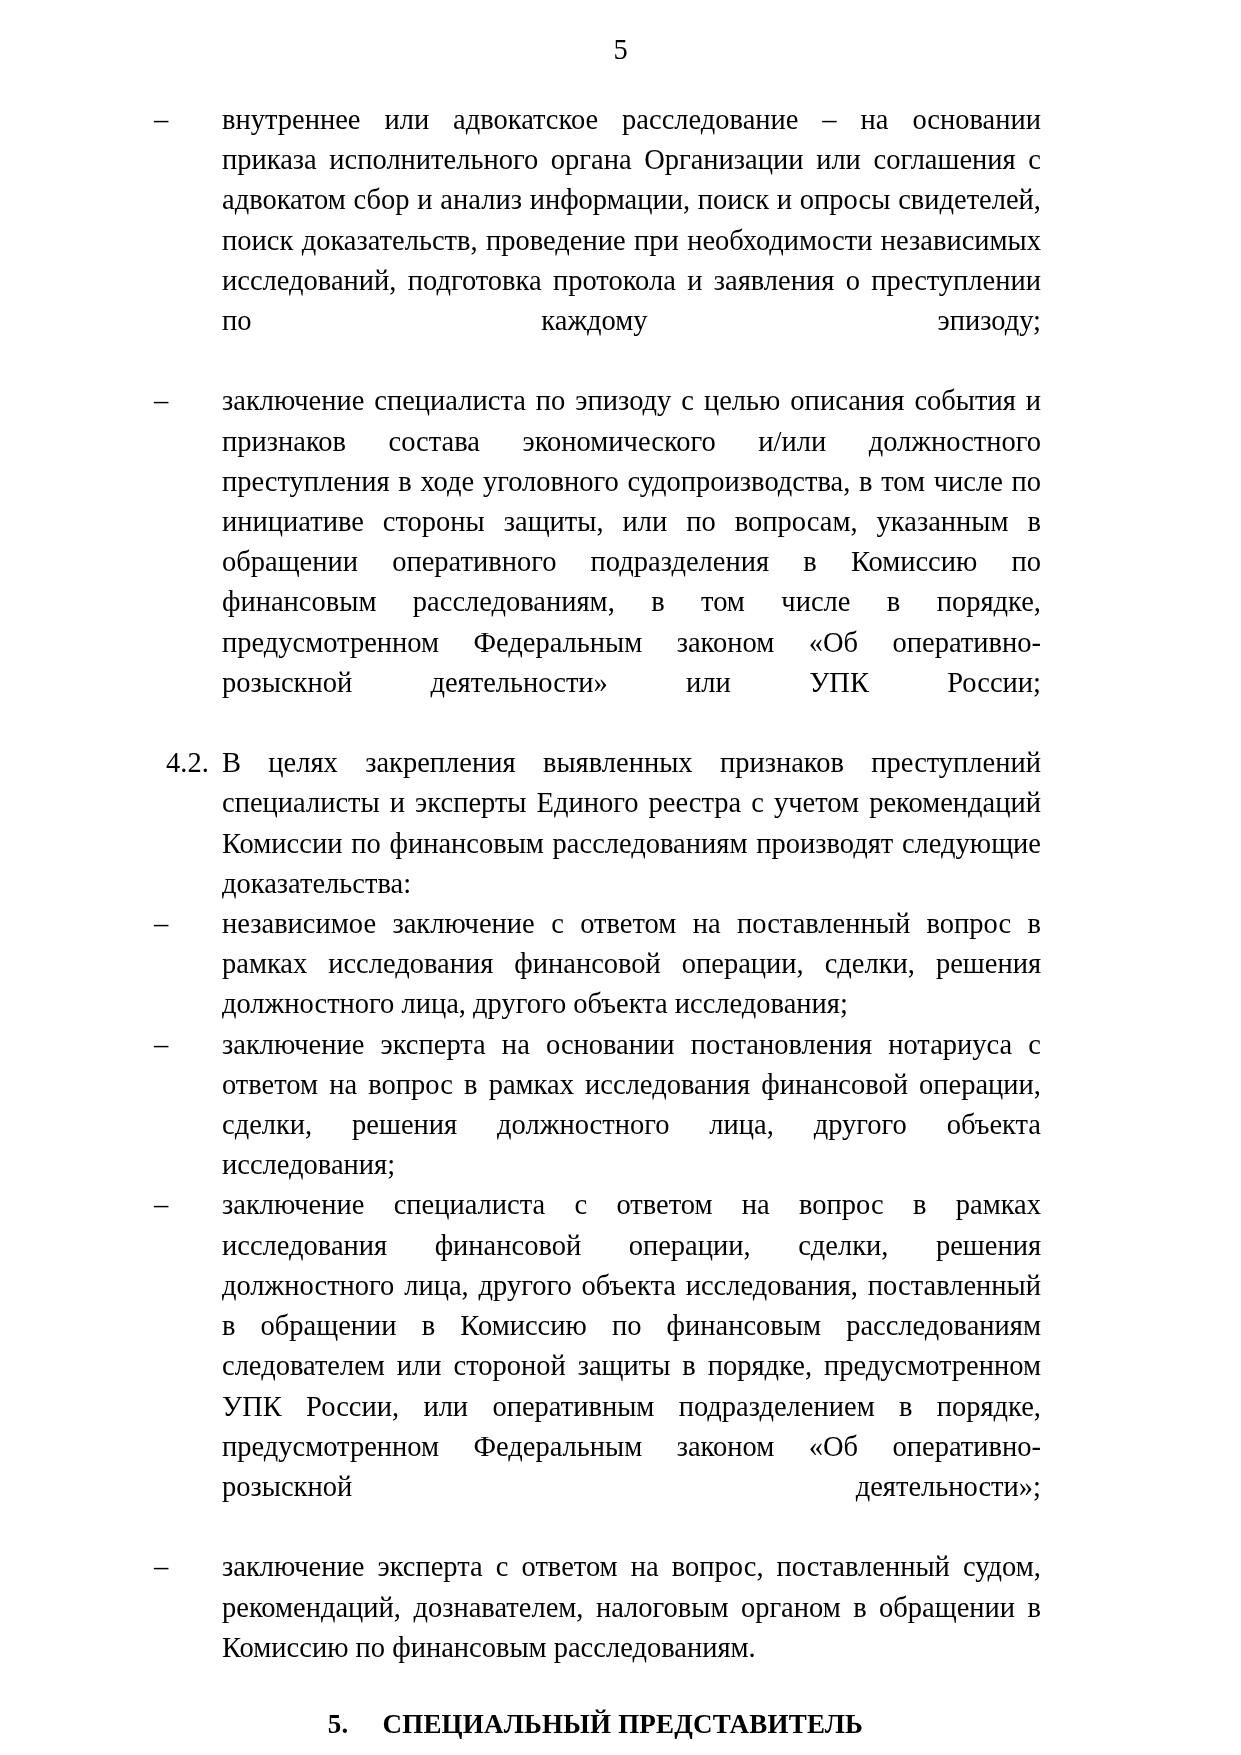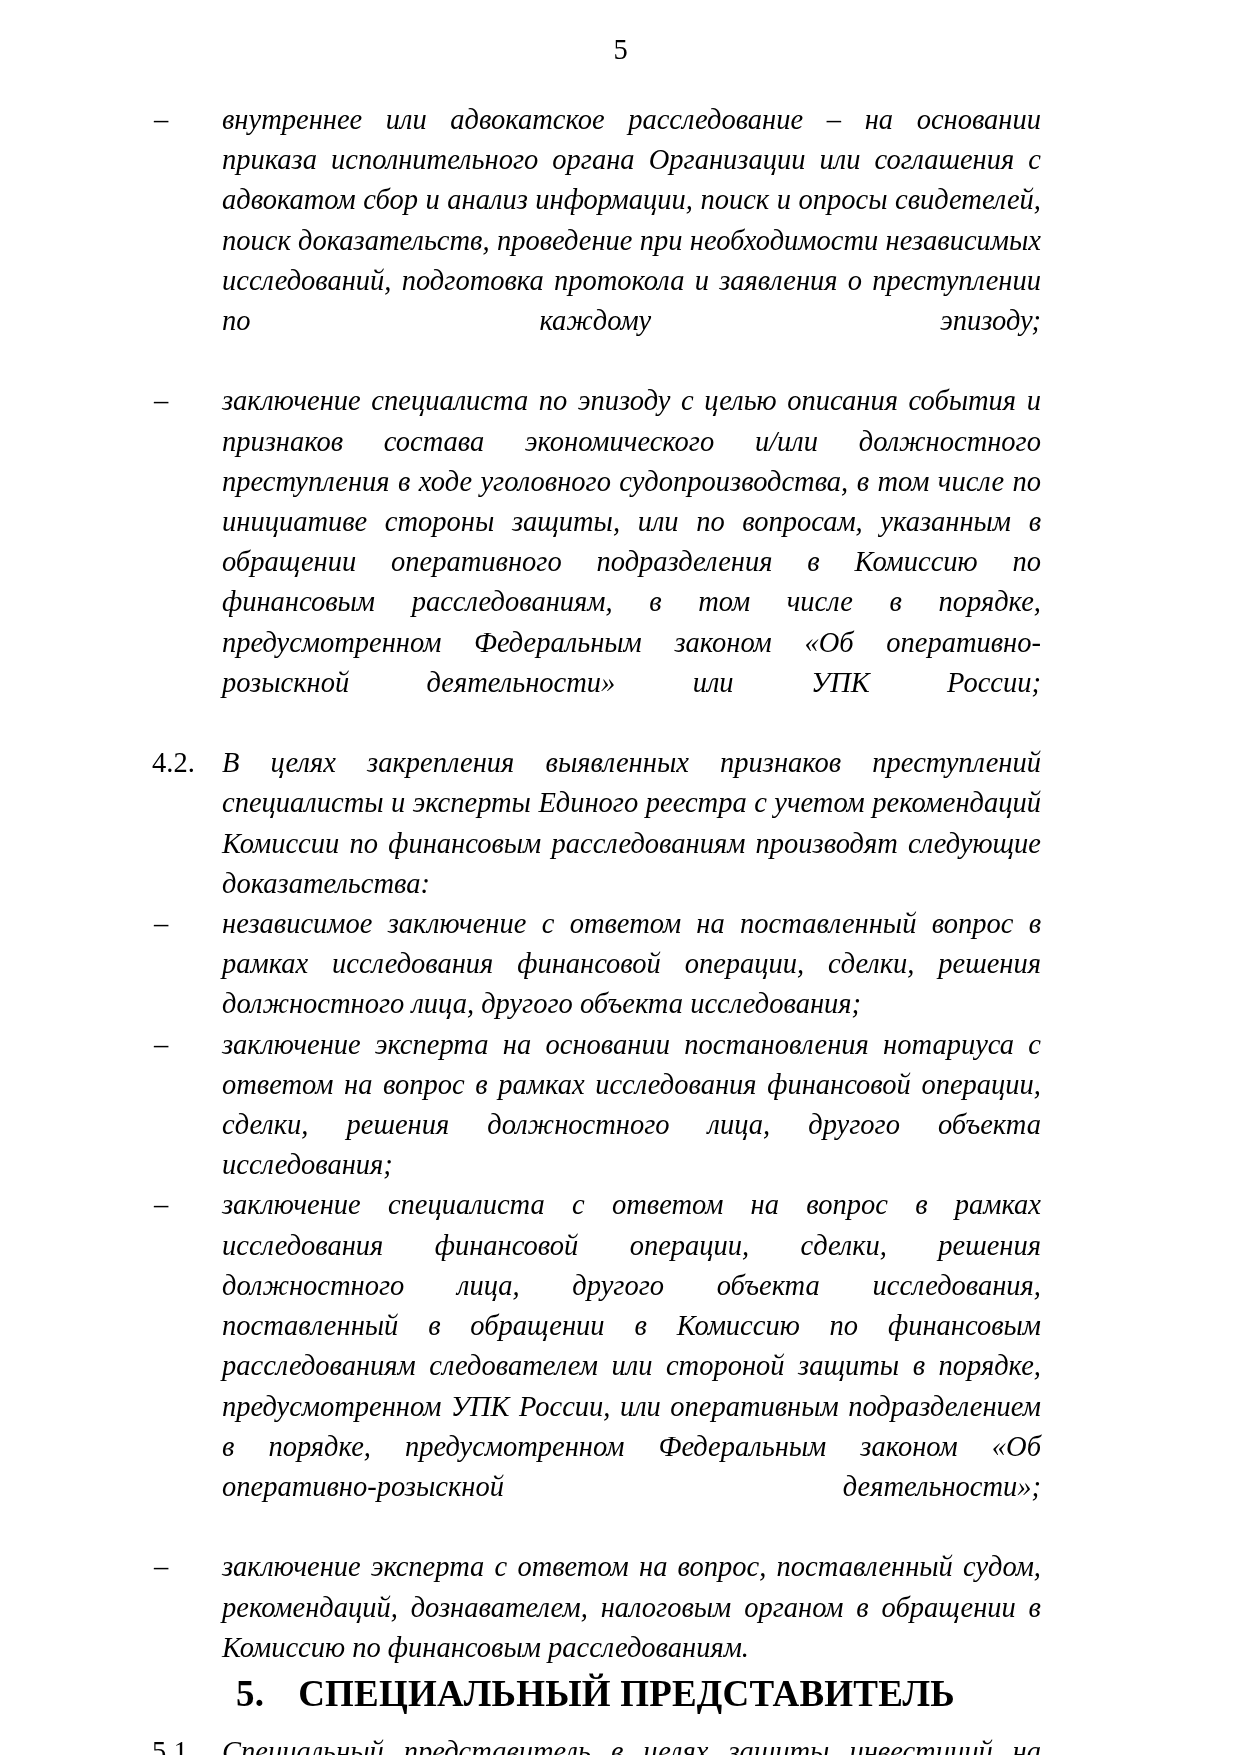--- a/index.html
+++ b/index.html
@@ -50,32 +50,31 @@
     top: 0;
     width: 66px;
     text-align: left;
     font-size: 28.5px;
     line-height: 40.2px;
   }
   .blk .body {
     display: block;
     padding-left: 72px;
     text-align: justify;
-    font-style: italic;
   }
   
   .blk.dash .marker { left: 4px; }
   
-  .blk.num .marker { left: 2px; }
+  .blk.num .marker { left: 16px; }
 
   .heading {
     font-weight: bold;
-    font-size: 37px;
+    font-size: 27px;
     line-height: 40.2px;
-    margin: 6px 0 18px 0;
+    margin: 36px 0 18px 0;
     text-align: center;
     letter-spacing: 0.2px;
   }
   .heading .h-num { margin-right: 34px; }
   
   .blk .body::after {
     content: "";
     display: inline-block;
     width: 100%;
   }

